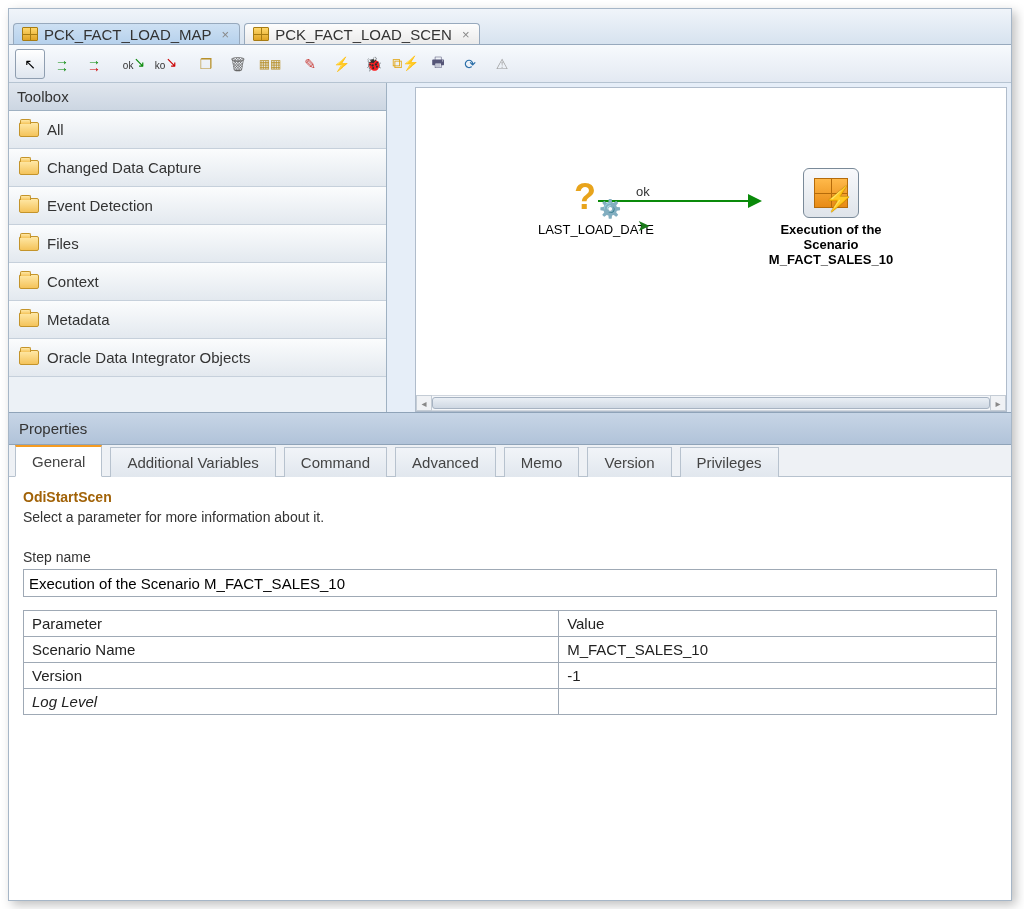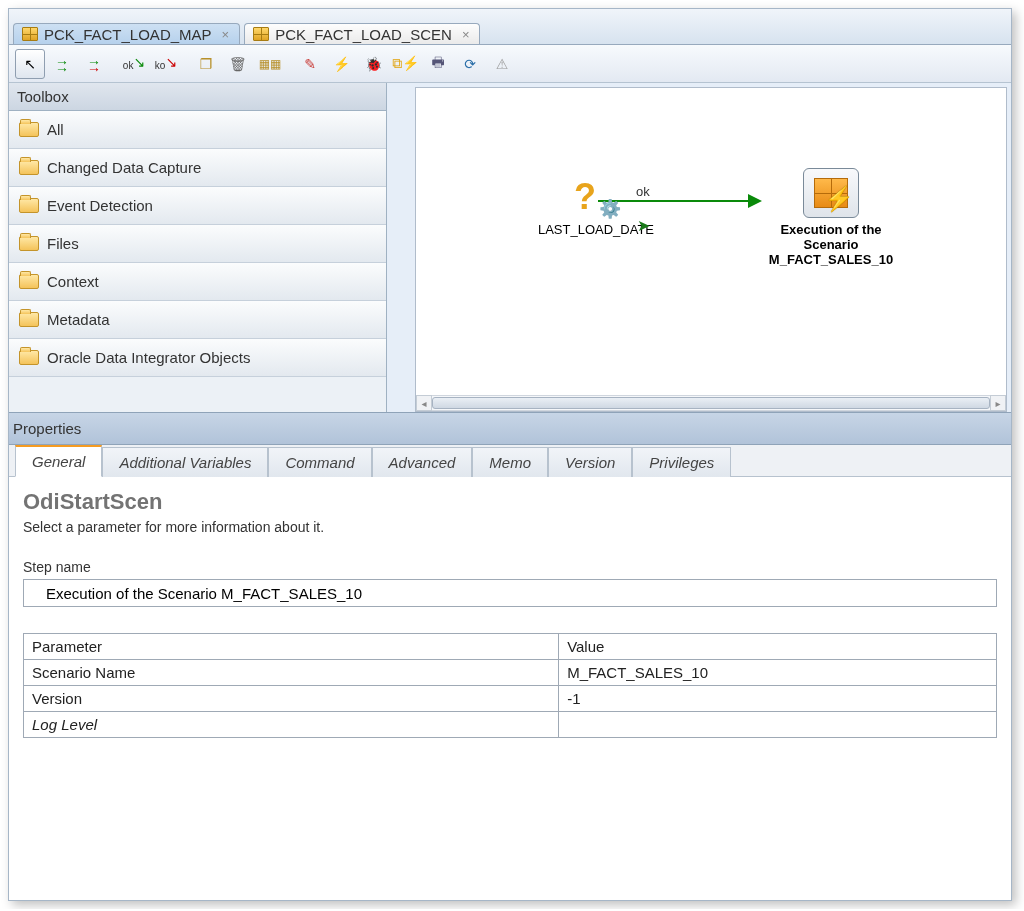--- a/index.html
+++ b/index.html
@@ -224,35 +224,34 @@
   }
   .scroll-thumb {
     position:absolute; left:0; top:1px; bottom:1px; width:100%;
     background: linear-gradient(#eaeff5,#cfd8e3);
     border:1px solid #a7b3c2; border-radius:3px;
   }
   
   .props-header {
     height: 32px;
     display:flex; align-items:center;
-    padding: 0 4px;
+    padding: 0 10px;
     font-size:15px;
     color:#333;
     background: linear-gradient(#c7d5e6,#b1c3d9);
     border-bottom: 1px solid #8fa3b8;
   }
   .prop-tabs {
     display:flex;
     background:#eef1f5;
     border-bottom:1px solid #b7c2ce;
     padding-left:6px;
-    gap:0;
+    gap:8px;
     height: 32px;
     align-items:flex-end;
-    font-style:italic;
   }
   .ptab {
     padding: 6px 16px;
     font-size:15px;
     color:#444;
     border:1px solid #b7c2ce;
     border-bottom:none;
     background: linear-gradient(#f1f4f8,#e1e7ee);
     cursor:pointer;
     position:relative;
@@ -264,30 +263,30 @@
     border-bottom:1px solid #fff;
   }
   .prop-body {
     flex:1;
     background:#ffffff;
     padding: 12px 14px;
     overflow:hidden;
     display:flex;
     flex-direction:column;
   }
-  .prop-title { font-size:22px; font-weight:bold; color:#737373; margin-bottom:4px; }
+  .prop-title { font-size:14px; font-weight:bold; color:#a16207; margin-bottom:4px; }
   .prop-sub { font-size:14px; color:#333; margin-bottom:24px; }
   .field-label { font-size:14px; color:#333; margin-bottom:4px; }
   .text-input {
     width:100%; height:28px;
     border:1px solid #9fa9b5;
-    padding: 0 22px;
+    padding: 0 5px;
     font-size:15px;
     background:#fff;
-    margin-bottom: 26px;
+    margin-bottom: 13px;
   }
   .param-table {
     width:100%;
     border-collapse: collapse;
     font-size:15px;
   }
   .param-table th, .param-table td {
     border:1px solid #9fa9b5;
     text-align:left;
     padding: 4px 8px;

